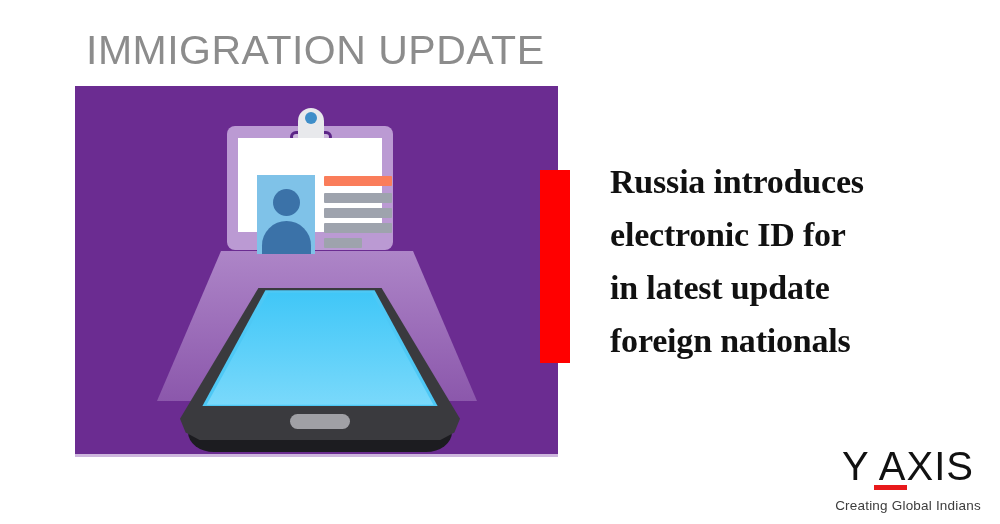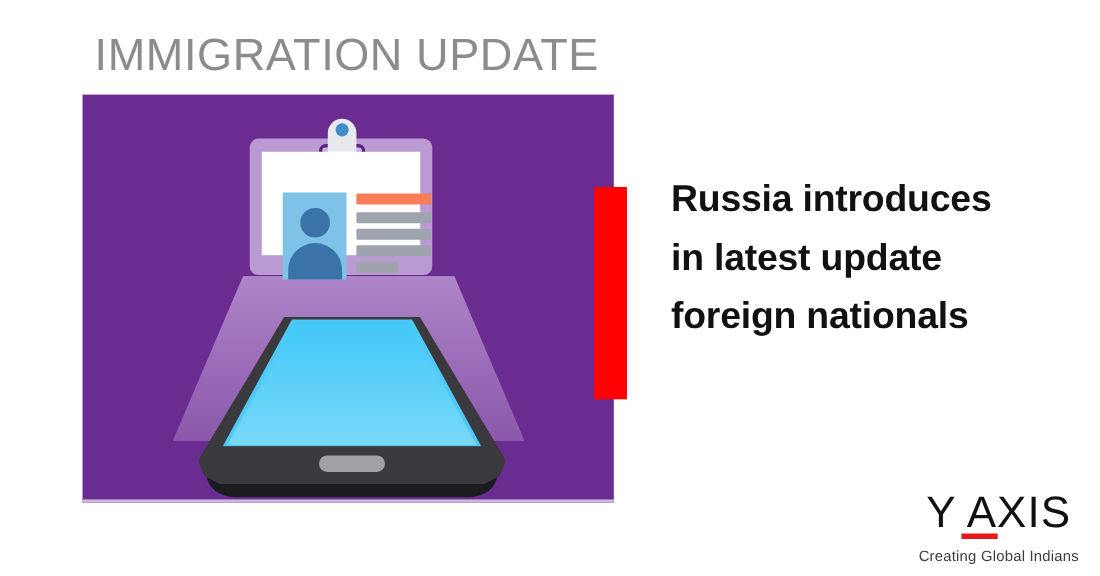--- a/index.html
+++ b/index.html
@@ -219,21 +219,21 @@
     position: absolute;
     left: 610px;
     top: 155px;
     width: 360px;
     font-size: 34px;
     font-weight: bold;
     line-height: 53px;
     color: #111111;
     letter-spacing: -0.2px;
   }
-  #headline .hl-line { display: block; white-space: nowrap; }
+  #headline .hl-line { display: block; white-space: nowrap; font-family: Liberation Serif, serif; }
 
   
   #logo {
     position: absolute;
     left: 832px;
     top: 446px;
     width: 152px;
     text-align: center;
   }
   .logo-wordmark {
@@ -298,20 +298,21 @@
         <div class="bar g4"></div>
       </div>
     </div>
 
   </div>
 
   <div id="accent-bar"></div>
 
   <div id="headline">
     <span class="hl-line">Russia introduces</span>
+    <span class="hl-line">electronic ID for</span>
     <span class="hl-line">in latest update</span>
     <span class="hl-line">foreign nationals</span>
   </div>
 
   <div id="logo">
     <div class="logo-wordmark">
       <span class="logo-y">Y</span><span>AXIS</span>
       <span class="logo-underline"></span>
     </div>
     <div class="logo-tagline">Creating Global Indians</div>

